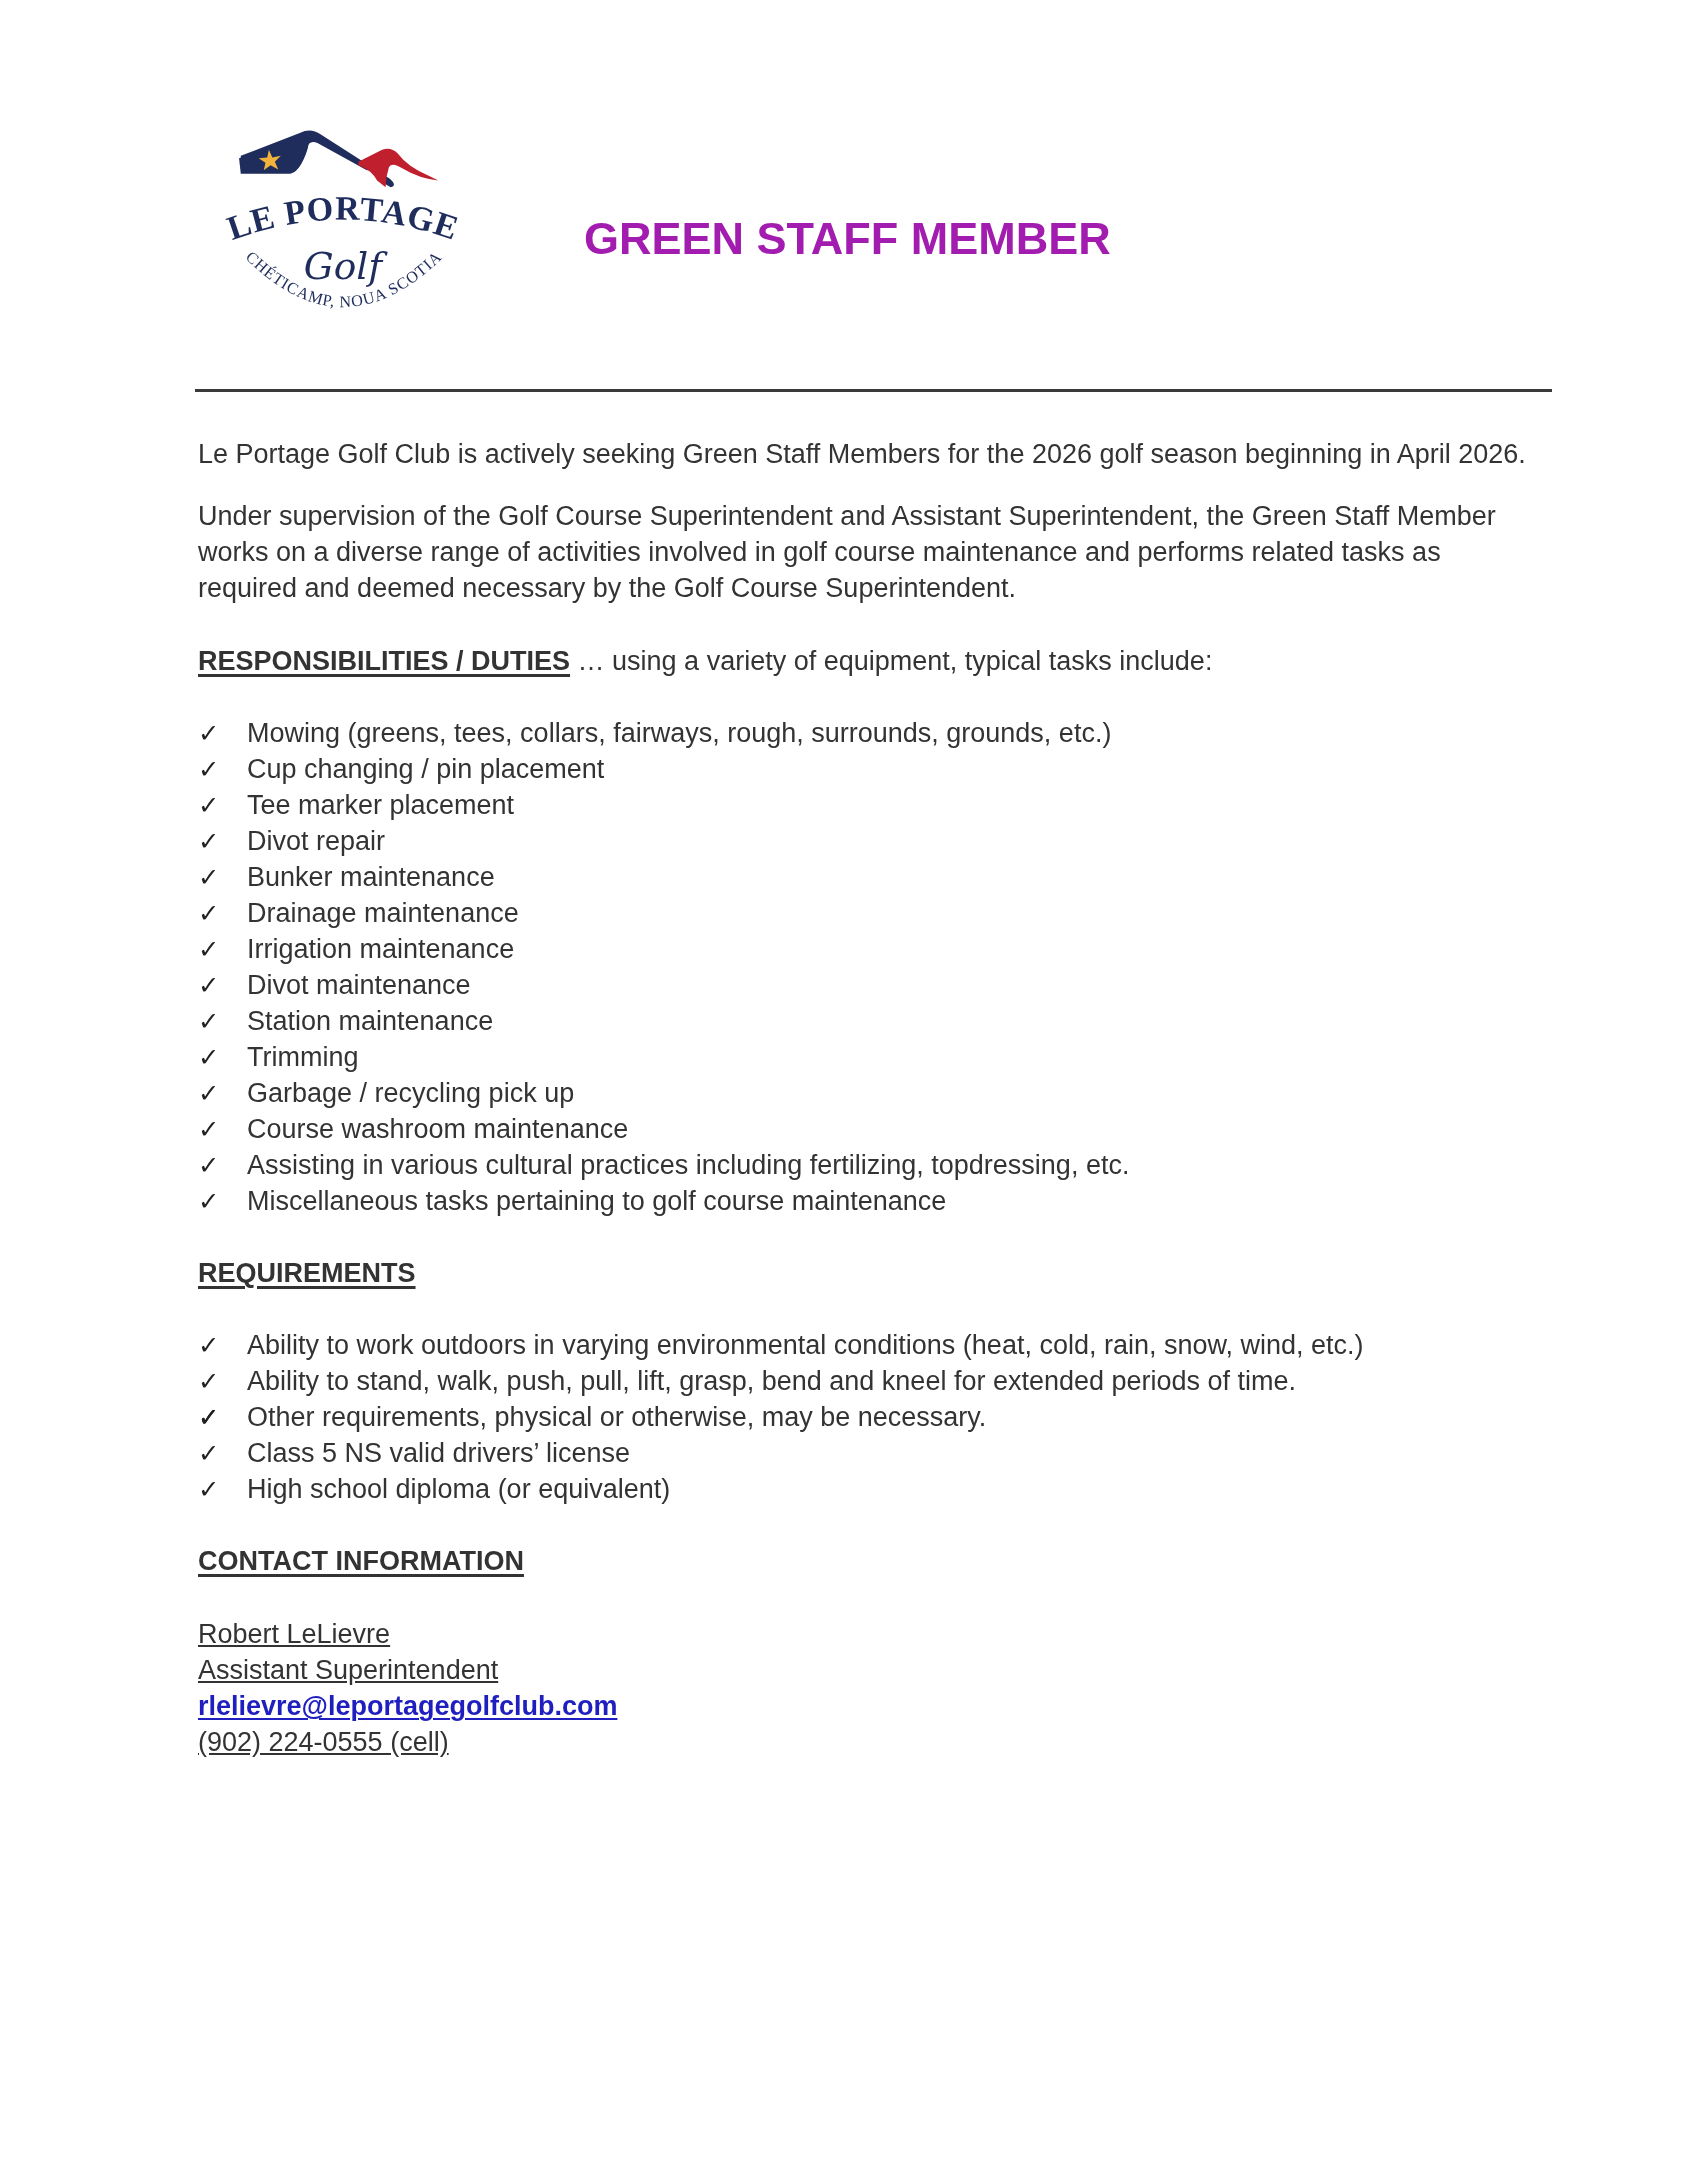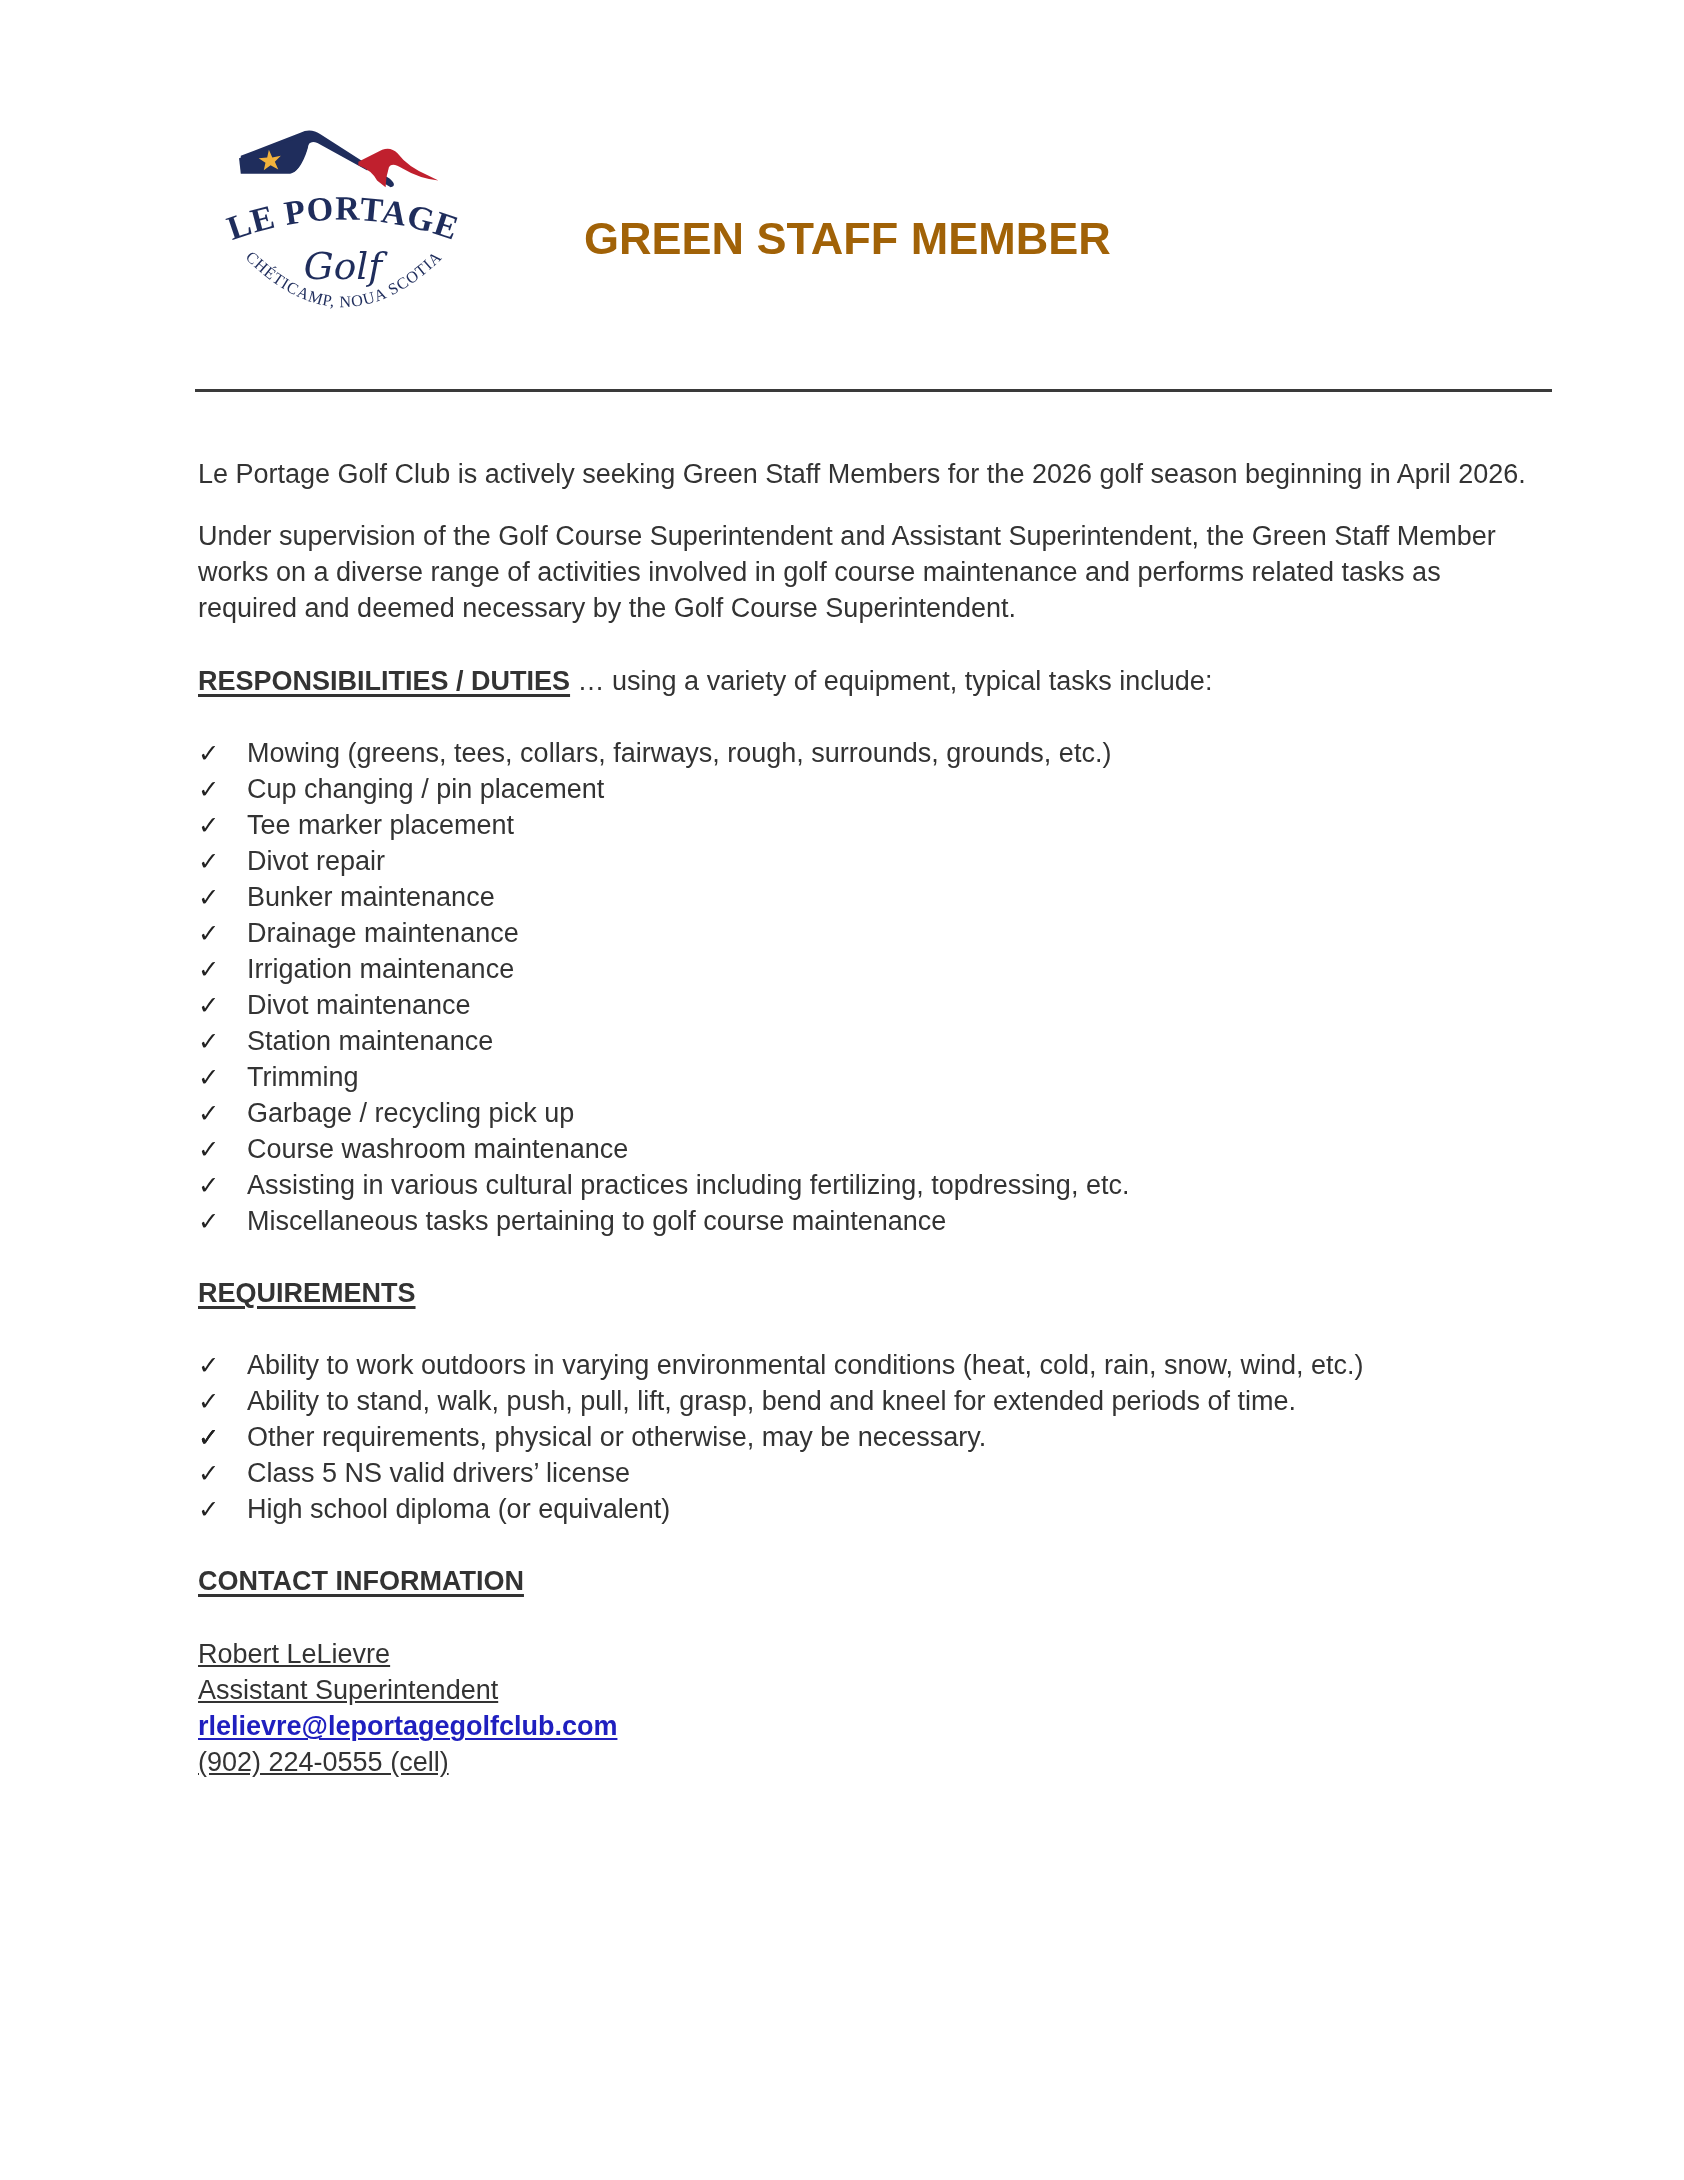--- a/index.html
+++ b/index.html
@@ -4,28 +4,28 @@
 <style>
   html, body { margin: 0; padding: 0; background: #ffffff; }
   body {
     width: 1685px; height: 2181px; position: relative; overflow: hidden;
     font-family: "Liberation Sans", sans-serif; color: #333333;
   }
   .logo { position: absolute; left: 215px; top: 126px; width: 256px; height: 230px; }
   .title {
     position: absolute; left: 584px; top: 213px; margin: 0;
     font-family: "Liberation Sans", sans-serif; font-weight: bold;
-    font-size: 45px; color: #a16207; letter-spacing: 0px; white-space: nowrap;
+    font-size: 45px; color: #a21caf; letter-spacing: 0px; white-space: nowrap;
   }
   .divider {
     position: absolute; left: 195px; top: 389px; width: 1357px; height: 2.6px;
     background: #3a3a3a; border: 0; margin: 0;
   }
   .content {
-    position: absolute; left: 198px; top: 456px; width: 1363px;
+    position: absolute; left: 198px; top: 436px; width: 1363px;
     font-size: 27px; line-height: 36px; color: #333333;
   }
   .content p { margin: 0; }
   .p1 { margin-bottom: 26.4px !important; }
   .p2 { margin-bottom: 37px !important; }
   .heading { font-weight: bold; text-decoration: underline; text-decoration-thickness: 2.6px; text-underline-offset: 4.3px; }
   .heading-line { margin-bottom: 36px !important; }
   ul.checklist { list-style: none; margin: 0; padding: 0; }
   ul.checklist li { position: relative; padding-left: 49px; }
   ul.checklist li .check {

